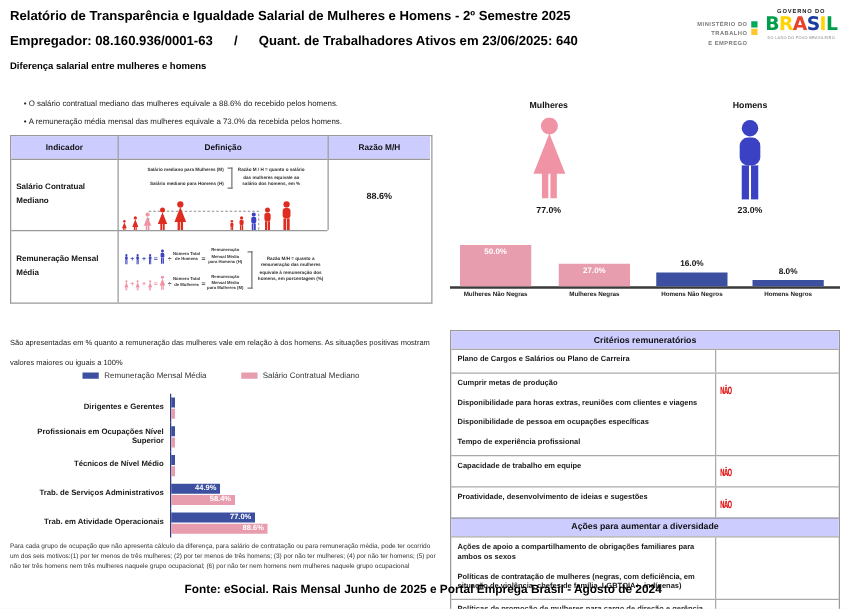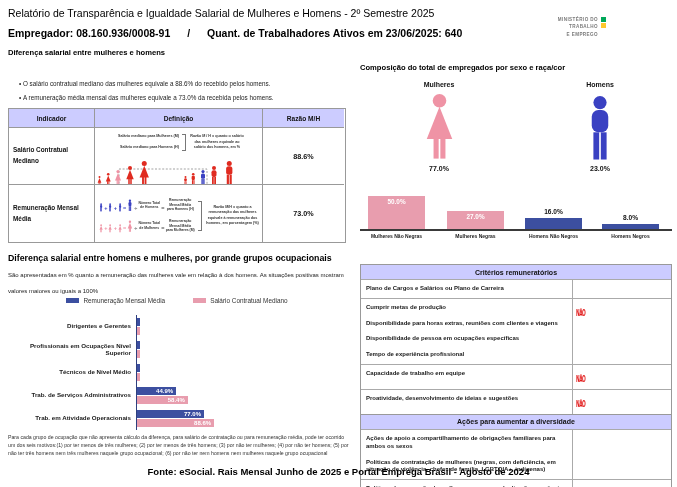--- a/index.html
+++ b/index.html
@@ -1,21 +1,21 @@
 <!DOCTYPE html>
 <html><head>
 <meta charset="utf-8">
 <style>
   *{margin:0;padding:0;box-sizing:border-box}
   body{font-family:"Liberation Sans",sans-serif;background:#e8e8e8}
   .page{position:relative;width:677px;height:487px;background:#fff;overflow:hidden;margin:0 auto}
   .abs{position:absolute}
 
   
-  .title1{left:8px;top:7px;font-size:10.5px;font-weight:normal;color:#000}
+  .title1{left:8px;top:7px;font-size:10.5px;font-weight:bold;color:#000}
   .title2{left:8px;top:27px;font-size:10.5px;font-weight:bold;color:#000}
   .title2 .sep{margin:0 14px}
   .ministry{left:518px;top:16px;width:80px;text-align:right;font-size:4.6px;font-weight:bold;
             color:#7a7a7a;letter-spacing:.4px;line-height:1.6;text-transform:uppercase}
   .min-flag{left:601px;top:17px;width:5px;height:15px}
   .min-flag .g{width:5px;height:5px;background:#00a859}
   .min-flag .y{width:5px;height:5px;background:#fdc82f;margin-top:1px}
   .gov{left:610px;top:6px;width:62px;text-align:center}
   .gov-top{font-size:4.6px;font-weight:bold;letter-spacing:.7px;color:#222}
   .gov-brand{font-size:15px;font-weight:900;letter-spacing:-.5px;line-height:1;margin-top:1px;
@@ -90,33 +90,38 @@
             letter-spacing:-1px;transform:scaleX(.55);transform-origin:left top;
             font-family:"DejaVu Sans",sans-serif}
 </style>
 </head>
 <body>
 
 <div class="page">
 
   <div class="abs title1">Relatório de Transparência e Igualdade Salarial de Mulheres e Homens - 2º Semestre 2025</div>
   <div class="abs title2">
-    <span>Empregador: 08.160.936/0008-91</span>
+    <span>Empregador: 08.160.936/0001-63</span>
     <span class="sep">/</span>
     <span>Quant. de Trabalhadores Ativos em 23/06/2025: 640</span>
   </div>
   <div class="abs ministry">
     <div>MINISTÉRIO DO</div>
     <div>TRABALHO</div>
     <div>E EMPREGO</div>
   </div>
   <div class="abs min-flag">
       <div class="g"></div>
       <div class="y"></div>
     </div>
+  <div class="abs gov">
+    <div class="gov-top">GOVERNO DO</div>
+    <div class="gov-brand" id="gov-brand"><span style="color:#009e49">B</span><span style="color:#ffd400">R</span><span style="color:#e8442d">A</span><span style="color:#1b3e9e">S</span><span style="color:#ffd400">I</span><span style="color:#009e49">L</span></div>
+    <div class="gov-bottom">DO LADO DO POVO BRASILEIRO</div>
+  </div>
 
   <div class="abs sec-title-sm" style="left:8px;top:48px">Diferença salarial entre mulheres e homens</div>
   <div class="abs bullet" style="top:80px">•&nbsp;<span>O salário contratual mediano das mulheres equivale a 88.6% do recebido pelos homens.</span></div>
   <div class="abs bullet" style="top:94px">•&nbsp;<span>A remuneração média mensal das mulheres equivale a 73.0% da recebida pelos homens.</span></div>
 
   <div class="abs gap-table">
     <div class="gt-cell first-col first-row gt-head">Indicador</div>
     <div class="gt-cell first-row gt-head">Definição</div>
     <div class="gt-cell first-row gt-head">Razão M/H</div>
 
@@ -264,24 +269,22 @@
               <span class="op" style="color:#444">÷</span>
               <span class="stack">Número Total de Mulheres</span>
               <span class="op" style="color:#444">=</span>
               <span class="stack wide">Remuneração Mensal Média para Mulheres (M)</span>
             </div>
           </div>
         <div class="bracket tall"></div>
         <div class="defnote">Razão M/H = quanto a remuneração das mulheres equivale à remuneração dos homens, em porcentagem (%)</div>
       </div>
     </div>
-    <div class="gt-cell gt-ratio">73.0%</div>
-  </div>
-
-  <div class="abs sec-title-md" style="left:8px;top:253px">Diferença salarial entre homens e mulheres, por grande grupos ocupacionais</div>
+  </div>
+
   <div class="abs occ-sub">São apresentadas em % quanto a remuneração das mulheres vale em relação à dos homens. As situações positivas mostram valores maiores ou iguais a 100%</div>
 
   <div class="abs legend">
     <div class="legend-item">
       <span class="legend-swatch" id="sw0" style="background: rgb(60, 79, 160);"></span>
       <span>Remuneração Mensal Média</span>
     </div>
     <div class="legend-item">
       <span class="legend-swatch" id="sw1" style="background: rgb(232, 157, 174);"></span>
       <span>Salário Contratual Mediano</span>
@@ -321,21 +324,20 @@
         <div class="occ-label">Trab. em Atividade Operacionais</div>
         <div class="occ-bars">
           <div class="occ-bar" style="background: rgb(60, 79, 160); width: 66.99px;">77.0%</div>
           <div class="occ-bar" style="background: rgb(232, 157, 174); width: 77.082px;">88.6%</div>
         </div>
       </div>
     </div>
 
   <div class="abs footnote">Para cada grupo de ocupação que não apresenta cálculo da diferença, para salário de contratação ou para remuneração média, pode ter ocorrido um dos seis motivos:(1) por ter menos de três mulheres; (2) por ter menos de três homens; (3) por não ter mulheres; (4) por não ter homens; (5) por não ter três homens nem três mulheres naquele grupo ocupacional; (6) por não ter nem homens nem mulheres naquele grupo ocupacional</div>
 
-  <div class="abs sec-title-sm" style="left:360px;top:63px">Composição do total de empregados por sexo e raça/cor</div>
 
   <div class="abs comp-fig" style="left:407px;top:81px">
     <div class="comp-name">Mulheres</div>
     <div id="icon-female" style="height:74px;display:flex;align-items:flex-end;justify-content:center">
         <svg width="35" height="68" viewBox="0 0 40 80" style="display:inline-block;vertical-align:bottom">
           <circle cx="20" cy="8" r="8" fill="#ef93a5"></circle>
           <path d="M20 15 L5 53 L35 53 Z" fill="#ef93a5"></path>
           <rect x="13" y="50" width="6" height="26" fill="#ef93a5"></rect>
           <rect x="21" y="50" width="6" height="26" fill="#ef93a5"></rect>
         </svg>

